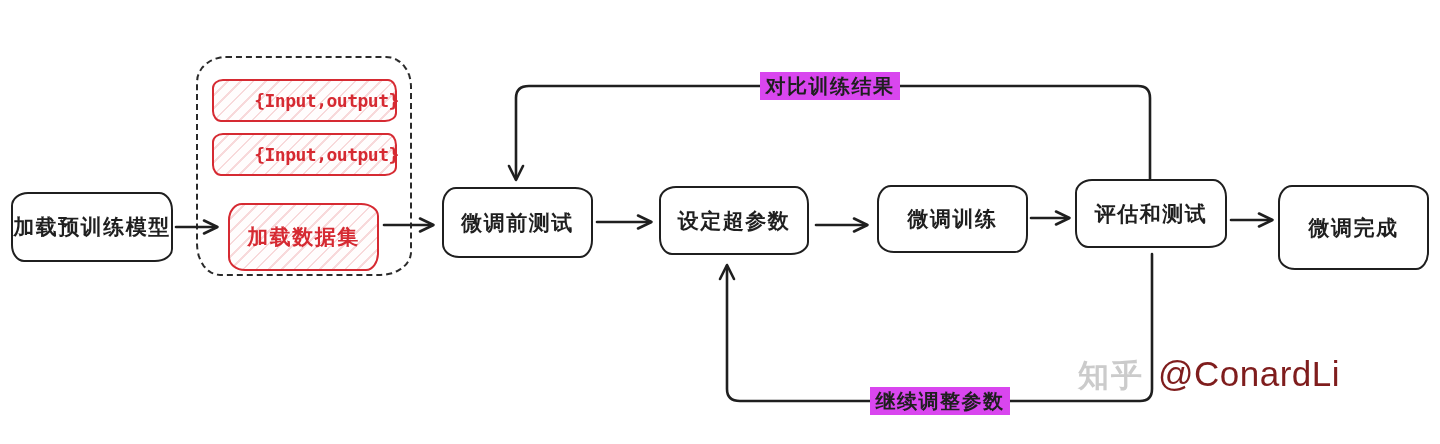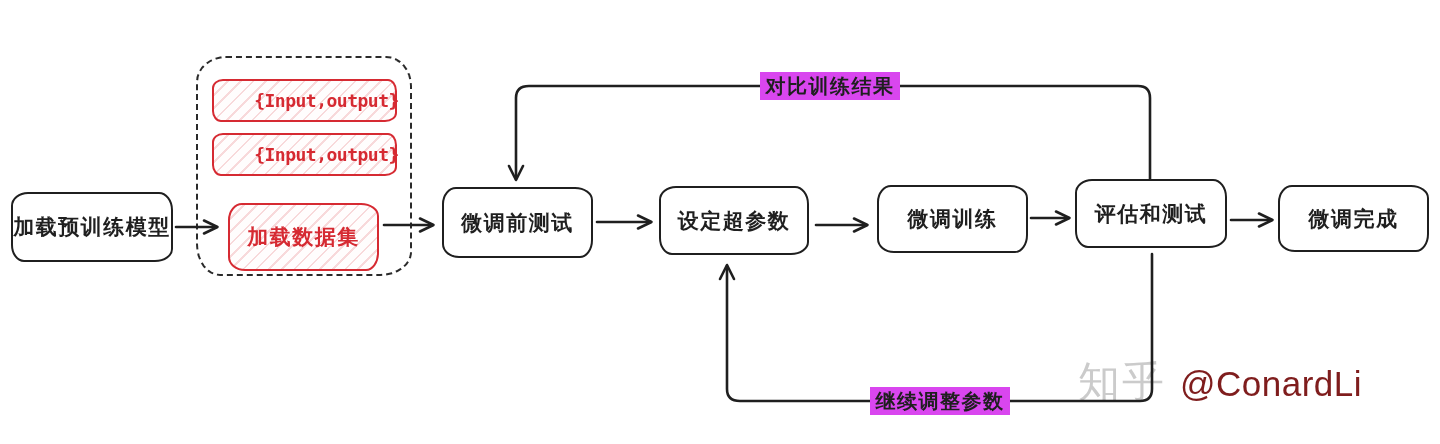--- a/index.html
+++ b/index.html
@@ -74,22 +74,22 @@
     position: absolute;
     left: 1078px;
     top: 354px;
     display: flex;
     align-items: baseline;
     gap: 14px;
     white-space: nowrap;
     user-select: none;
   }
   .wm-logo {
-    font-size: 42px;
-    font-weight: 400;
+    font-size: 31px;
+    font-weight: 700;
     color: #cbcbcb;
     letter-spacing: 2px;
   }
   .wm-handle {
     font-size: 35px;
     font-weight: 500;
     color: #7f1d1d;
     letter-spacing: 0.5px;
   }
 </style>
@@ -165,21 +165,21 @@
   </div>
 
   <div class="node rr-b" style="left:877px; top:185px; width:151px; height:68px;">
     <span>微调训练</span>
   </div>
 
   <div class="node rr-a" style="left:1075px; top:179px; width:152px; height:69px;">
     <span>评估和测试</span>
   </div>
 
-  <div class="node rr-b" style="left:1278px; top:185px; width:151px; height:67px;">
+  <div class="node rr-b" style="left:1278px; top:185px; width:151px; height:85px;">
     <span>微调完成</span>
   </div>
 
   <div class="edge-label" style="left:760px; top:72px; width:140px; height:28px;">对比训练结果</div>
 
   <div class="edge-label" style="left:870px; top:387px; width:140px; height:28px;">继续调整参数</div>
 
 </div>
 
 </body></html>

